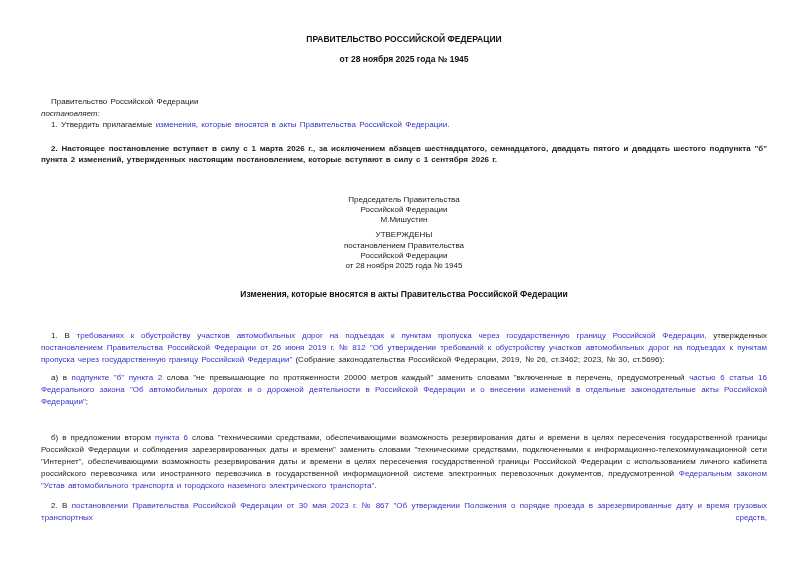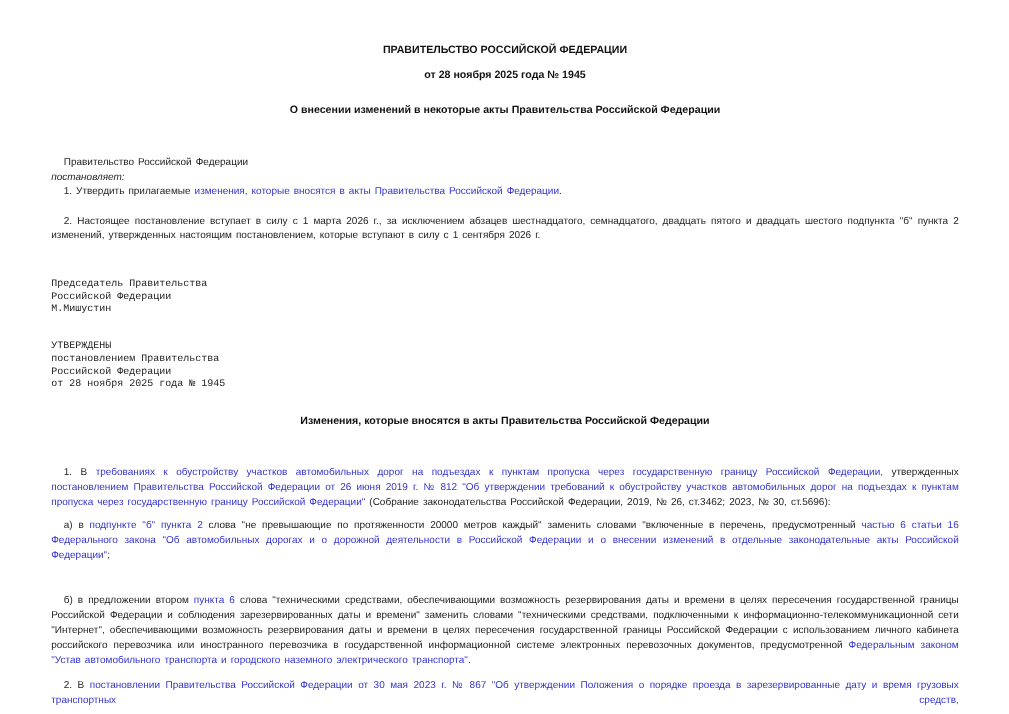--- a/index.html
+++ b/index.html
@@ -11,40 +11,39 @@
   }
   .doc{padding:34px 40px 0 41px;}
   .center-bold{text-align:center;font-weight:bold;line-height:10px;color:#111;}
   .org{margin-top:0;font-size:8.5px;}
   .doc-type{margin-top:11px;font-size:8.5px;}
   .doc-num{margin-top:10px;font-size:8.5px;}
   .subject{margin-top:18px;font-size:8.5px;}
   .para{text-align:justify;text-indent:10px;line-height:11.5px;word-spacing:1px;}
   .preamble-intro{margin-top:32px;}
   .preamble-resolves{text-indent:0;font-style:italic;}
-  .item2{margin-top:12px;}
-  .right-block{text-align:left;line-height:10.3px;font-family:Liberation Mono, monospace;}
+  .item2{margin-top:12px;font-weight:bold;}
+  .right-block{text-align:center;line-height:10.3px;}
   .signature{margin-top:29px;}
-  .approval{margin-top:19px;}
+  .approval{margin-top:5px;}
   .annex-title{margin-top:17px;line-height:11px;font-size:8.5px;}
   .annex-para{text-align:justify;text-indent:10px;line-height:12px;word-spacing:1px;}
   .annex-p1{margin-top:30px;}
   .annex-pa{margin-top:6px;}
   .annex-pb{margin-top:24px;}
   .annex-p2{margin-top:8px;text-align-last:justify;}
   .lnk{color:var(--link,#3333cc);cursor:pointer;}
 </style>
 </head>
 <body>
 
 <div class="doc">
 
   <div class="center-bold org">ПРАВИТЕЛЬСТВО РОССИЙСКОЙ ФЕДЕРАЦИИ</div>
   <div class="center-bold doc-num">от 28 ноября 2025 года № 1945</div>
-  <div class="center-bold subject">О внесении изменений в некоторые акты Правительства Российской Федерации</div>
 
   <div class="para preamble-intro">Правительство Российской Федерации</div>
   <div class="para preamble-resolves">постановляет:</div>
 
   <div class="para item1"><span>1. Утвердить прилагаемые </span><span class="lnk">изменения, которые вносятся в акты Правительства Российской Федерации</span><span>.</span></div>
   <div class="para item2"><span>2. Настоящее постановление вступает в силу с 1 марта 2026 г., за исключением абзацев шестнадцатого, семнадцатого, двадцать пятого и двадцать шестого подпункта "б" пункта 2 изменений, утвержденных настоящим постановлением, которые вступают в силу с 1 сентября 2026 г.</span></div>
 
   <div class="right-block signature">
     <div>Председатель Правительства</div>
     <div>Российской Федерации</div>

